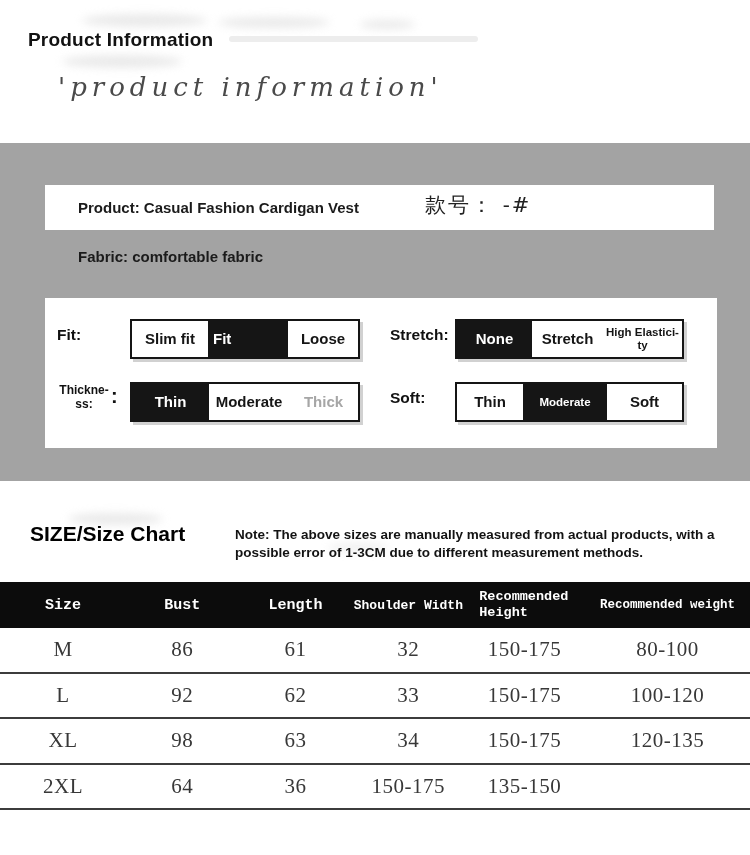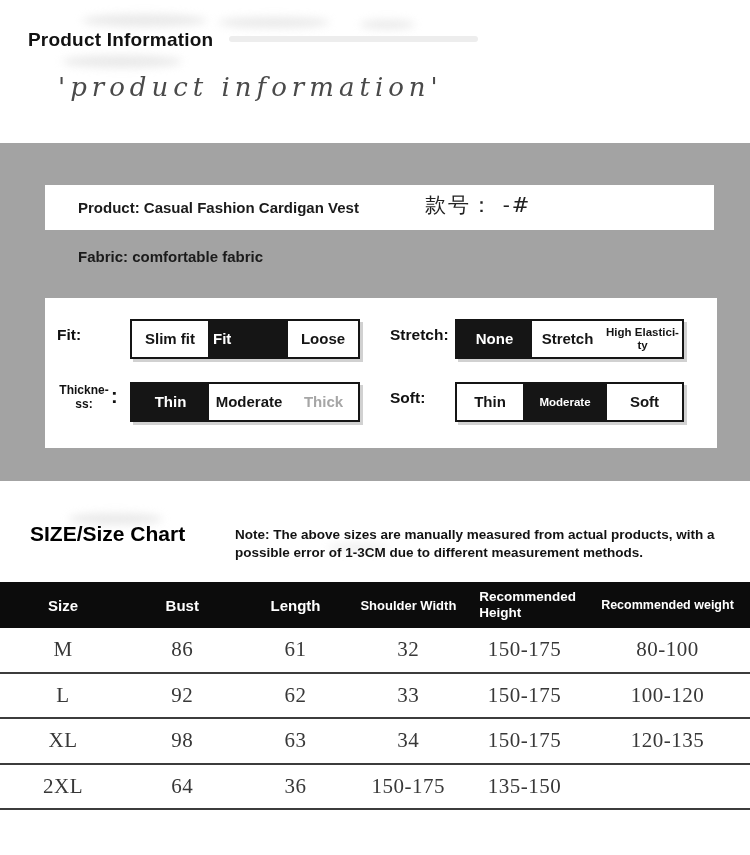--- a/index.html
+++ b/index.html
@@ -48,21 +48,21 @@
   #thickness-colon{left:66px;top:87px;}
 
   
   .size-title{position:absolute;left:30px;top:522px;font-size:21px;font-weight:bold;color:#000000;}
   .note{position:absolute;left:235px;top:526px;width:505px;font-size:13.5px;font-weight:bold;
         color:#131313;line-height:1.32;}
 
   .size-table{position:absolute;left:0;top:582px;width:750px;}
   .thead,.trow{display:grid;grid-template-columns:16.8% 15% 15.2% 14.9% 16.1% 22%;align-items:center;}
   .thead{background:#0c0c0c;height:46px;color:#fff;}
-  .hcell{font-weight:bold;text-align:center;}
+  .hcell{font-weight:bold;text-align:center;font-family:Liberation Mono, monospace;}
   .hcell.c0,.hcell.c1,.hcell.c2{font-size:15px;}
   .hcell.c3{font-size:13px;}
   .hcell.c4{font-size:13.5px;text-align:left;padding-left:15px;line-height:1.18;}
   .hcell.c5{font-size:12.5px;}
   .trow{height:45.5px;box-sizing:border-box;border-bottom:2px solid #3c3c3c;
         font-family:"Liberation Serif",serif;font-size:21px;color:#383838;}
   .tcell{text-align:center;letter-spacing:.5px;}
 </style>
 </head>
 <body>

